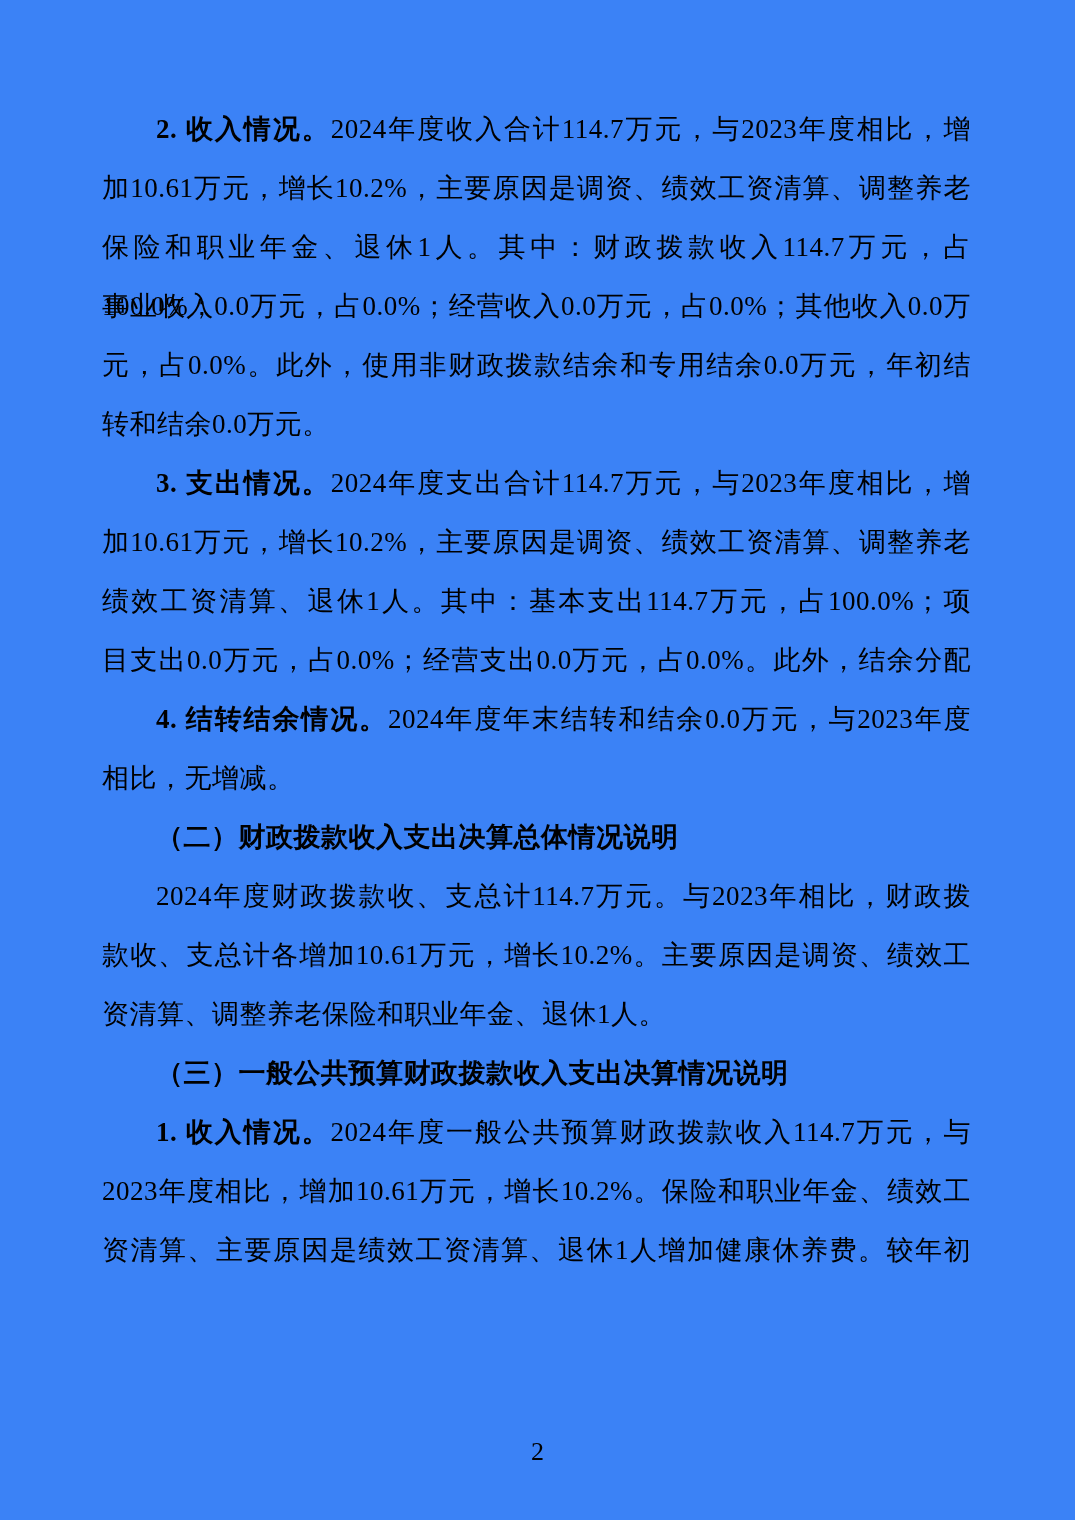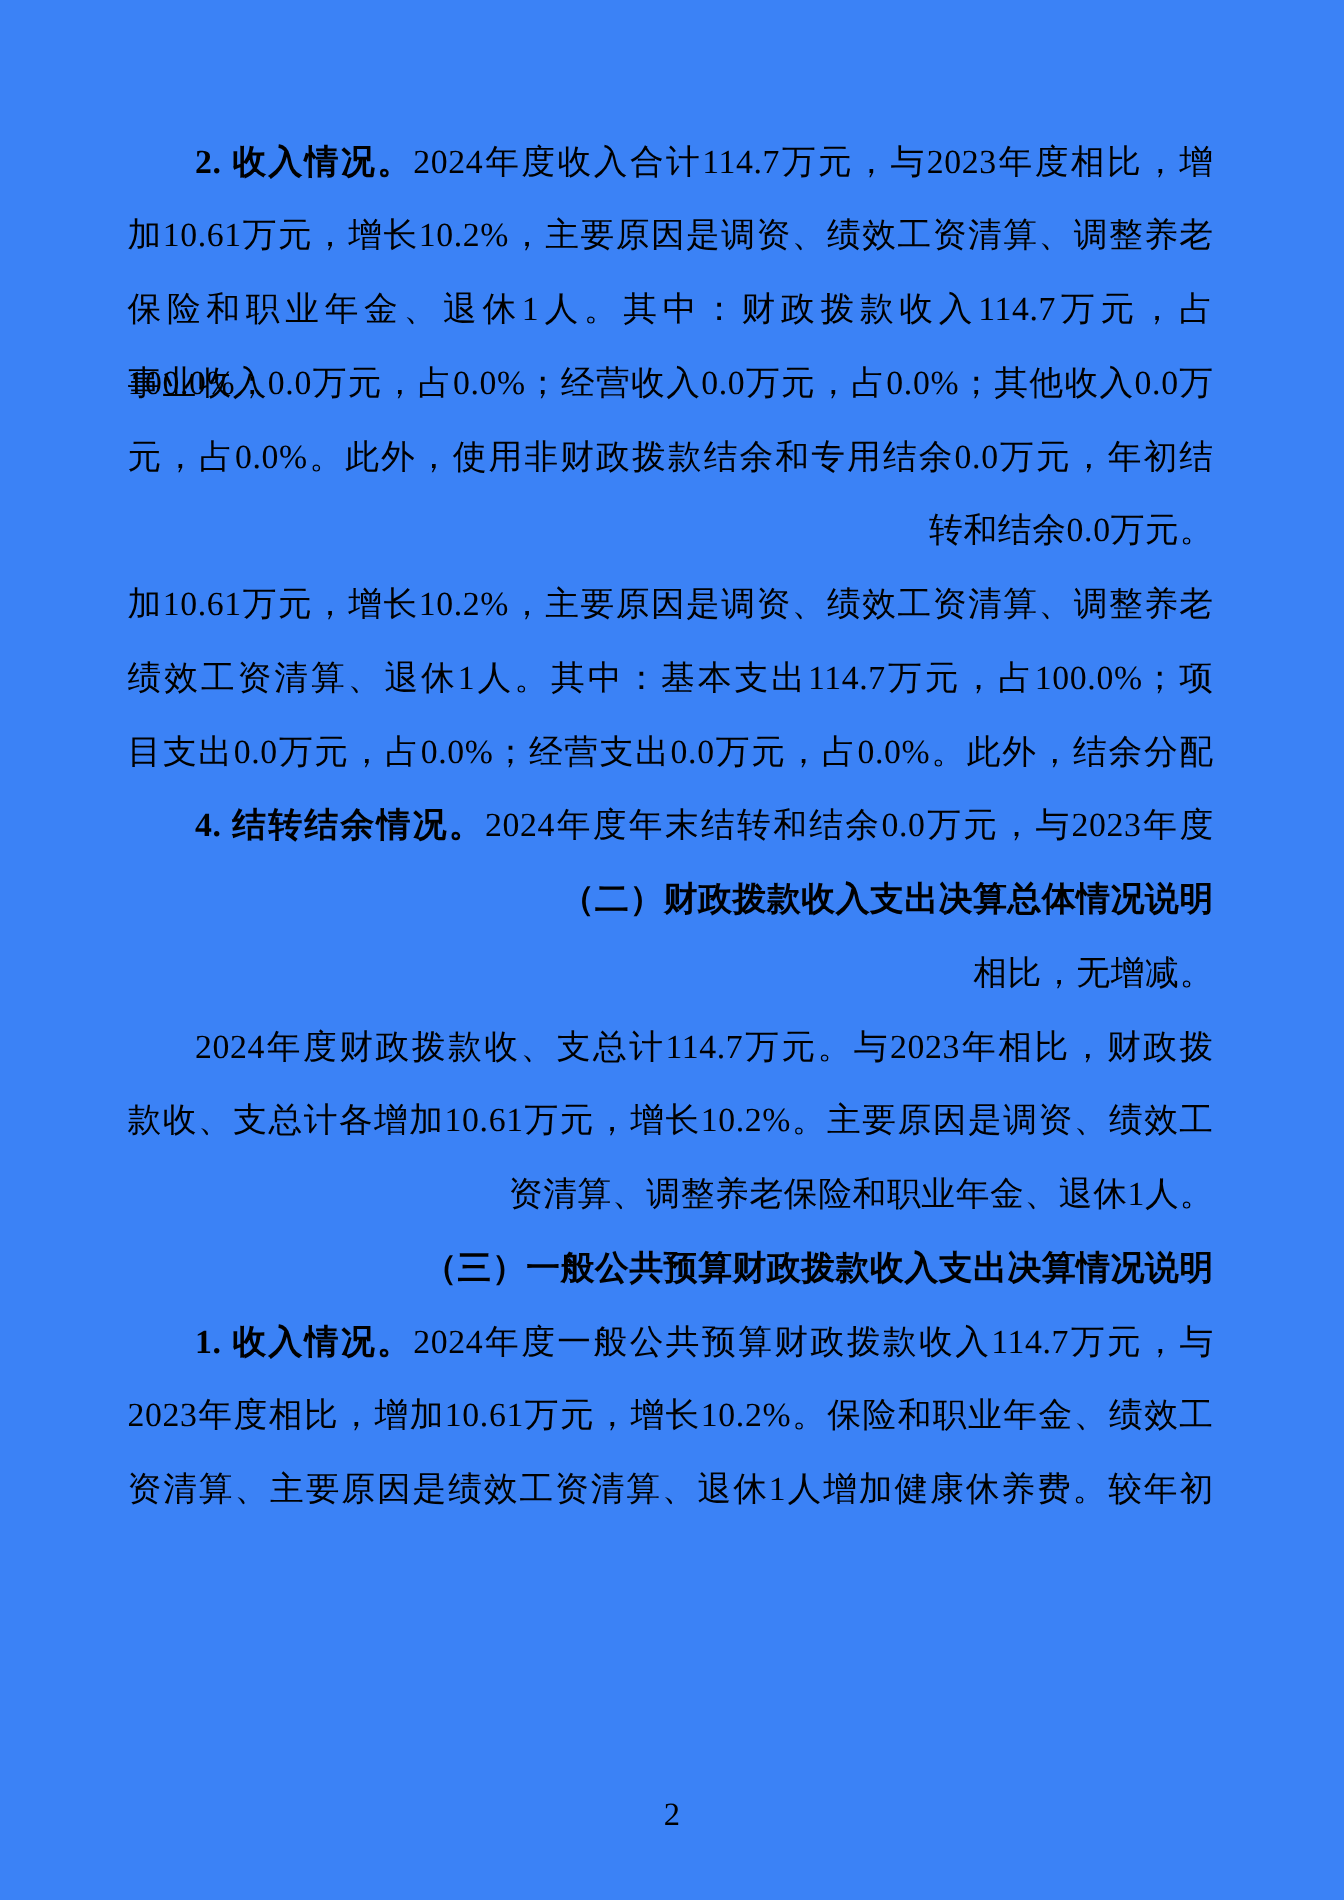--- a/index.html
+++ b/index.html
@@ -22,21 +22,21 @@
     left: 102px;
     top: 100px;
     width: 869px;
   }
   .line {
     height: 59px;
     line-height: 59px;
     font-size: 27px;
     letter-spacing: 0.5px;
     white-space: nowrap;
-    text-align: right;
+    text-align: left;
   }
   .line.justify {
     white-space: normal;
     text-align: justify;
     text-align-last: justify;
     text-justify: inter-character;
   }
   .line.indent {
     padding-left: 54px;
   }
@@ -58,26 +58,27 @@
 <body>
 
 <div class="page">
   <div class="text-block" id="text-block">
       <div class="line indent justify"><span class="run bold">2. 收入情况。</span><span class="run">2024年度收入合计114.7万元，与2023年度相比，增</span></div>
       <div class="line justify"><span class="run">加10.61万元，增长10.2%，主要原因是调资、绩效工资清算、调整养老</span></div>
       <div class="line justify"><span class="run">保险和职业年金、退休1人。其中：财政拨款收入114.7万元，占100.0%；</span></div>
       <div class="line justify"><span class="run">事业收入0.0万元，占0.0%；经营收入0.0万元，占0.0%；其他收入0.0万</span></div>
       <div class="line justify"><span class="run">元，占0.0%。此外，使用非财政拨款结余和专用结余0.0万元，年初结</span></div>
       <div class="line"><span class="run">转和结余0.0万元。</span></div>
+      <div class="line indent justify"><span class="run bold">3. 支出情况。</span><span class="run">2024年度支出合计114.7万元，与2023年度相比，增</span></div>
       <div class="line justify"><span class="run">加10.61万元，增长10.2%，主要原因是调资、绩效工资清算、调整养老</span></div>
       <div class="line justify"><span class="run">绩效工资清算、退休1人。其中：基本支出114.7万元，占100.0%；项</span></div>
       <div class="line justify"><span class="run">目支出0.0万元，占0.0%；经营支出0.0万元，占0.0%。此外，结余分配</span></div>
       <div class="line indent justify"><span class="run bold">4. 结转结余情况。</span><span class="run">2024年度年末结转和结余0.0万元，与2023年度</span></div>
+      <div class="line"><span class="run">相比，无增减。</span></div>
       <div class="line indent"><span class="run bold">（二）财政拨款收入支出决算总体情况说明</span></div>
-      <div class="line"><span class="run">相比，无增减。</span></div>
       <div class="line indent justify"><span class="run">2024年度财政拨款收、支总计114.7万元。与2023年相比，财政拨</span></div>
       <div class="line justify"><span class="run">款收、支总计各增加10.61万元，增长10.2%。主要原因是调资、绩效工</span></div>
       <div class="line"><span class="run">资清算、调整养老保险和职业年金、退休1人。</span></div>
       <div class="line indent"><span class="run bold">（三）一般公共预算财政拨款收入支出决算情况说明</span></div>
       <div class="line indent justify"><span class="run bold">1. 收入情况。</span><span class="run">2024年度一般公共预算财政拨款收入114.7万元，与</span></div>
       <div class="line justify"><span class="run">2023年度相比，增加10.61万元，增长10.2%。保险和职业年金、绩效工</span></div>
       <div class="line justify"><span class="run">资清算、主要原因是绩效工资清算、退休1人增加健康休养费。较年初</span></div>
     </div>
   <div class="page-number">2</div>
 </div>

